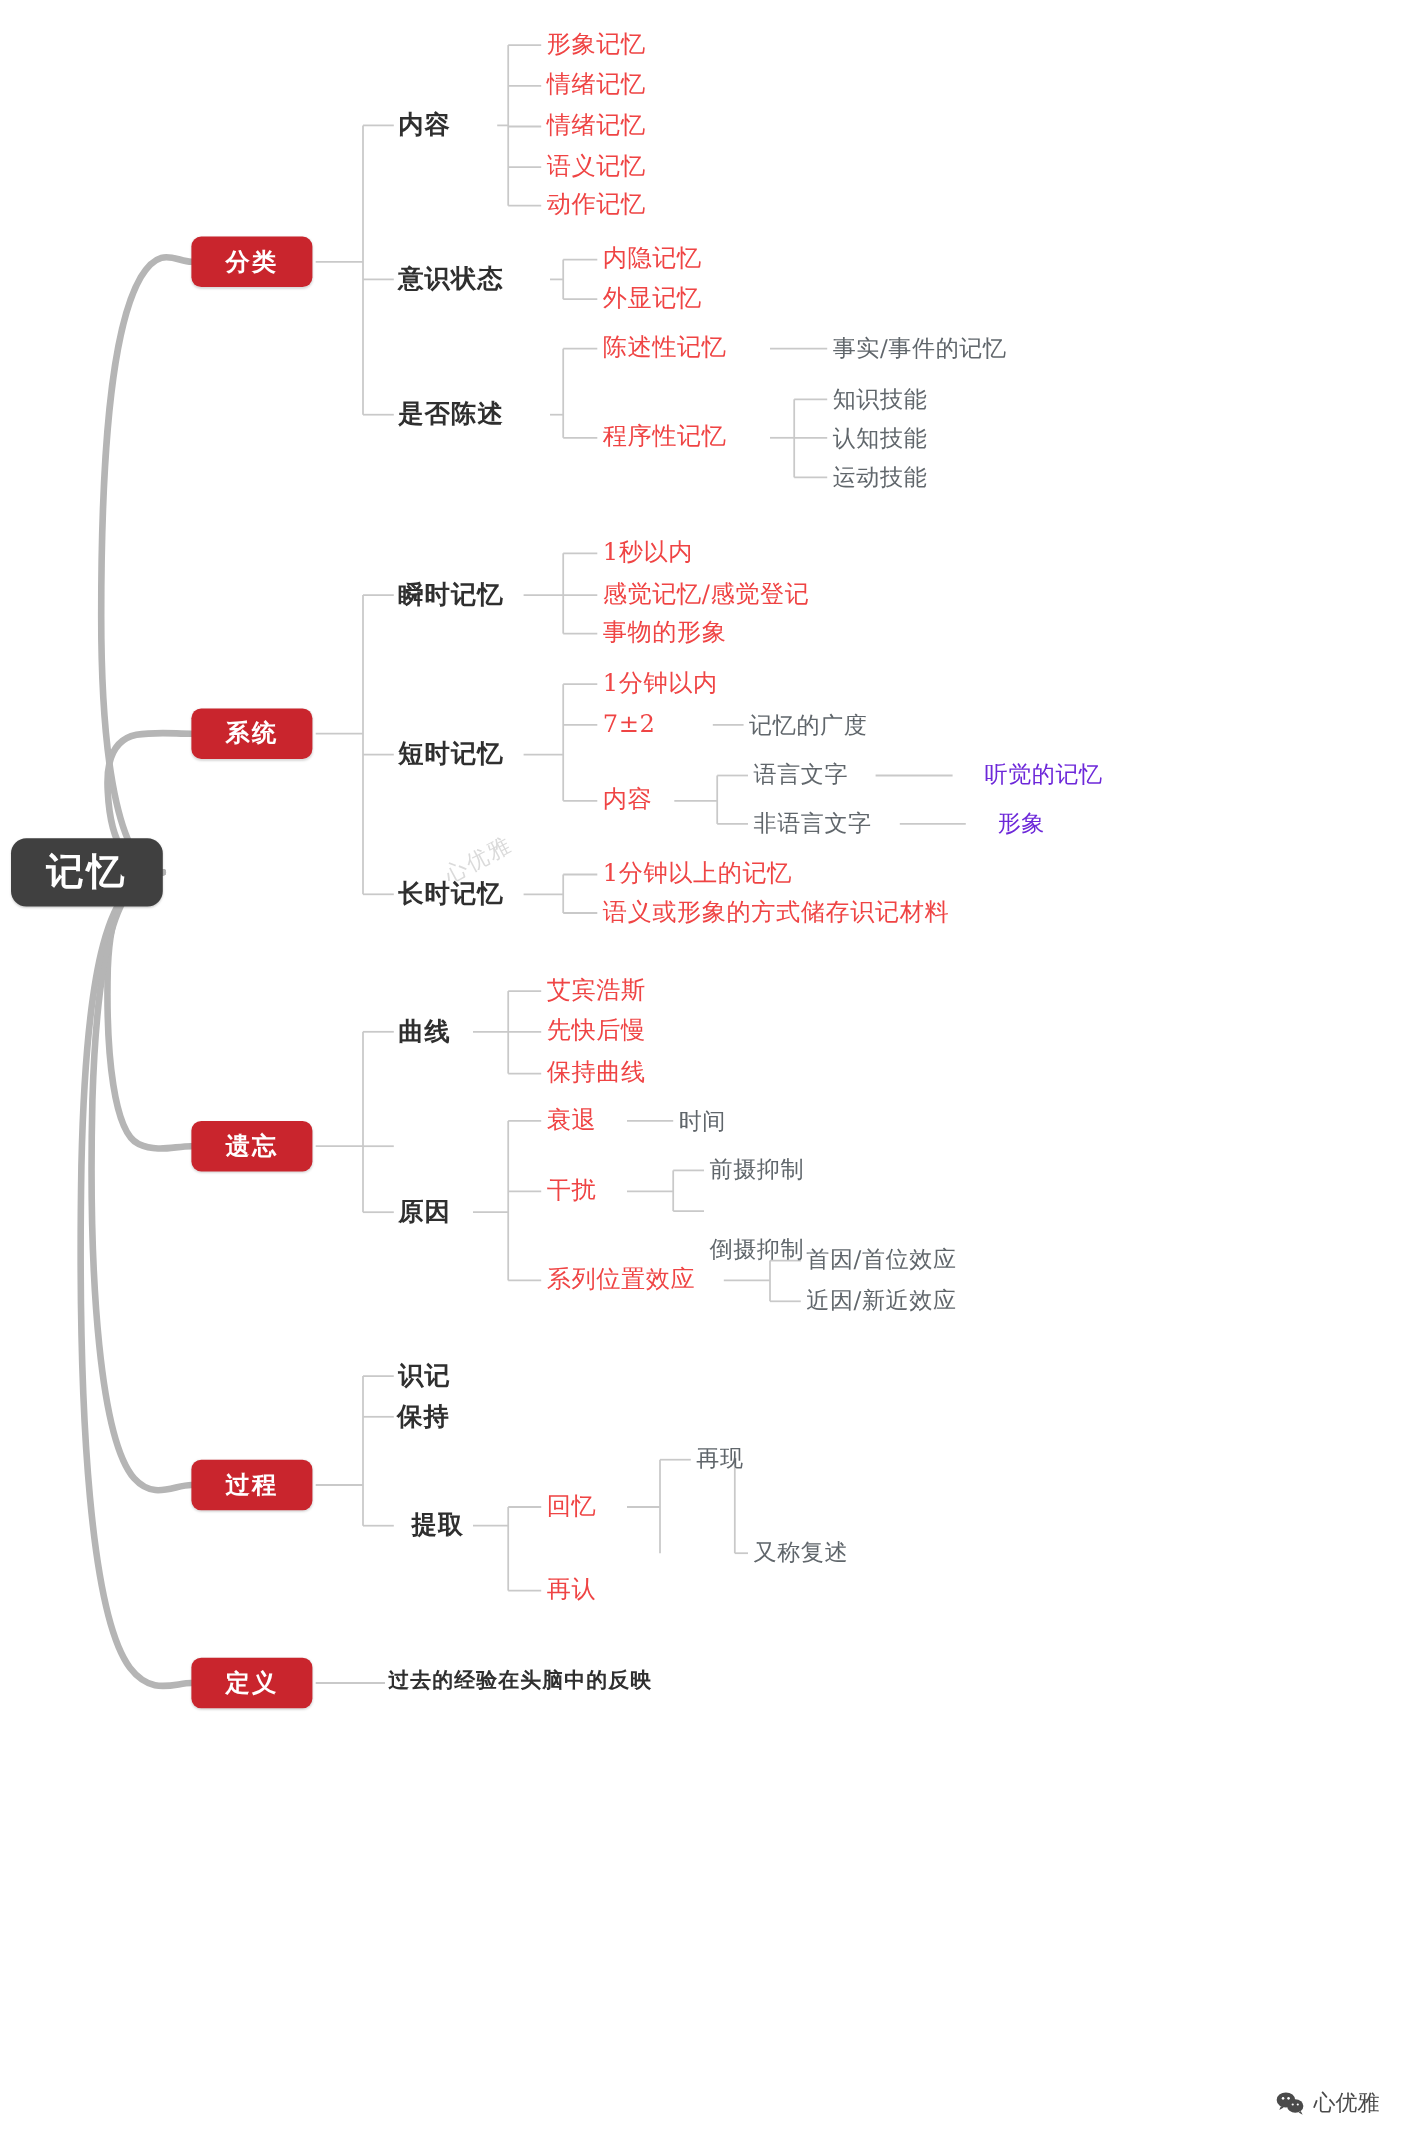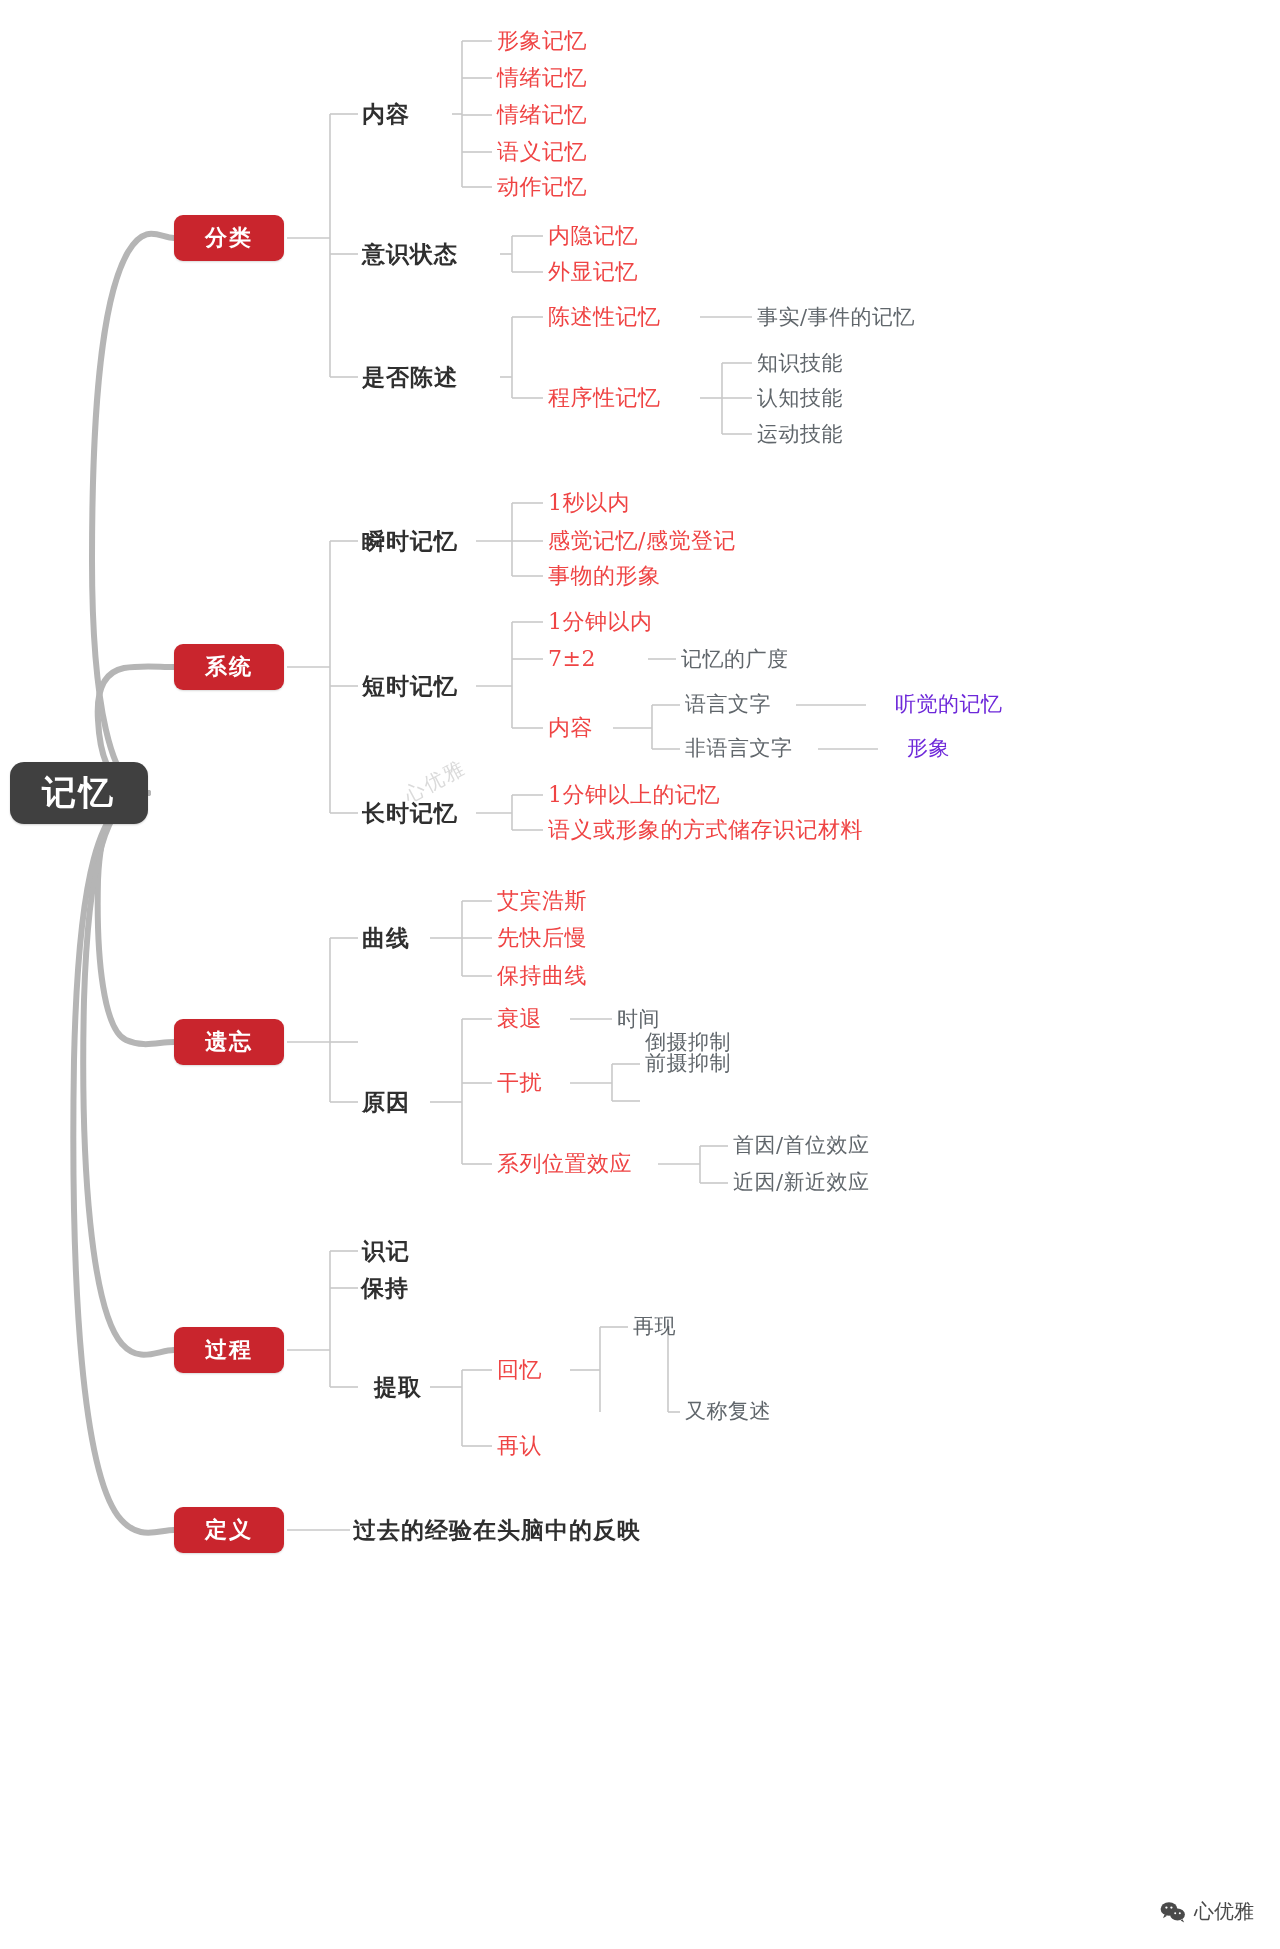--- a/index.html
+++ b/index.html
@@ -77,21 +77,21 @@
     color:#60666b;
     letter-spacing:.5px;
   }
   .l5{
     font-size:21px;
     color:#6d28d9;
     letter-spacing:.5px;
     margin-left:24px;
   }
   .def-text{
-    font-size:23px;
+    font-size:19px;
     color:#2f2f2f;
     font-family:"DejaVu Sans","Liberation Sans",sans-serif;
     font-weight:600;
     letter-spacing:1px;
   }
   
   .watermark{
     position:absolute;
     font-size:20px;
     color:#bdbdbd;
@@ -300,21 +300,21 @@
   <div class="node l2" style="left:362px;top:927px;">曲线</div>
   <div class="node l3" style="left:497px;top:890px;">艾宾浩斯</div>
   <div class="node l3" style="left:497px;top:927px;">先快后慢</div>
   <div class="node l3" style="left:497px;top:965px;">保持曲线</div>
 
   <div class="node l2" style="left:362px;top:1091px;">原因</div>
   <div class="node l3" style="left:497px;top:1008px;">衰退</div>
   <div class="node l4" style="left:617px;top:1009px;">时间</div>
   <div class="node l3" style="left:497px;top:1072px;">干扰</div>
   <div class="node l4" style="left:645px;top:1053px;">前摄抑制</div>
-  <div class="node l4" style="left:645px;top:1032px;">倒摄抑制</div>
+  <div class="node l4" style="left:645px;top:1126px;">倒摄抑制</div>
   <div class="node l3" style="left:497px;top:1153px;">系列位置效应</div>
   <div class="node l4" style="left:733px;top:1135px;">首因/首位效应</div>
   <div class="node l4" style="left:733px;top:1172px;">近因/新近效应</div>
 
   <div class="l1-node" style="left:174px;top:1327px;">过程</div>
 
   <div class="node l2" style="left:362px;top:1240px;">识记</div>
   <div class="node l2" style="left:361px;top:1277px;">保持</div>
   <div class="node l2" style="left:362px;top:1376px;margin-left:12px;">提取</div>
 

